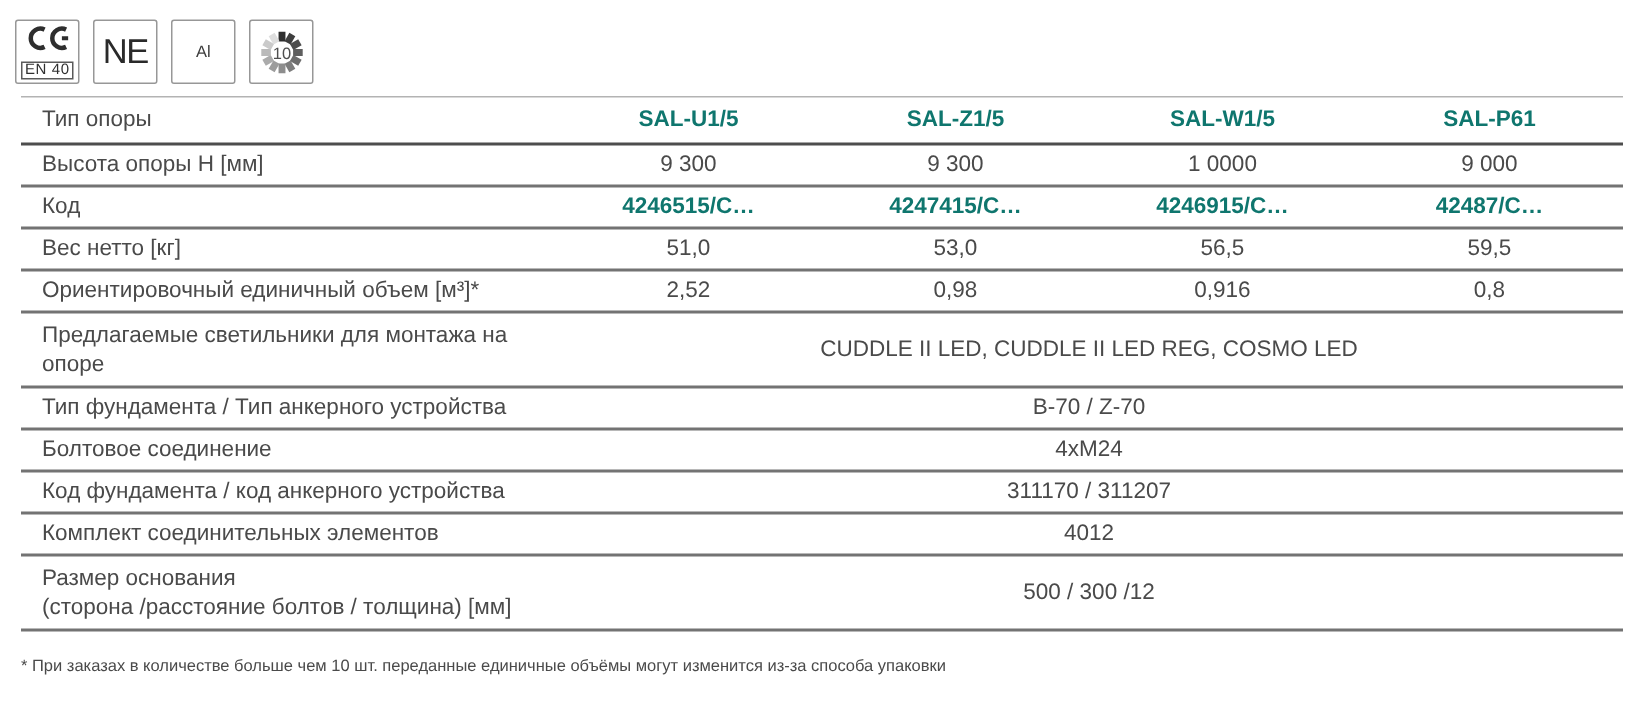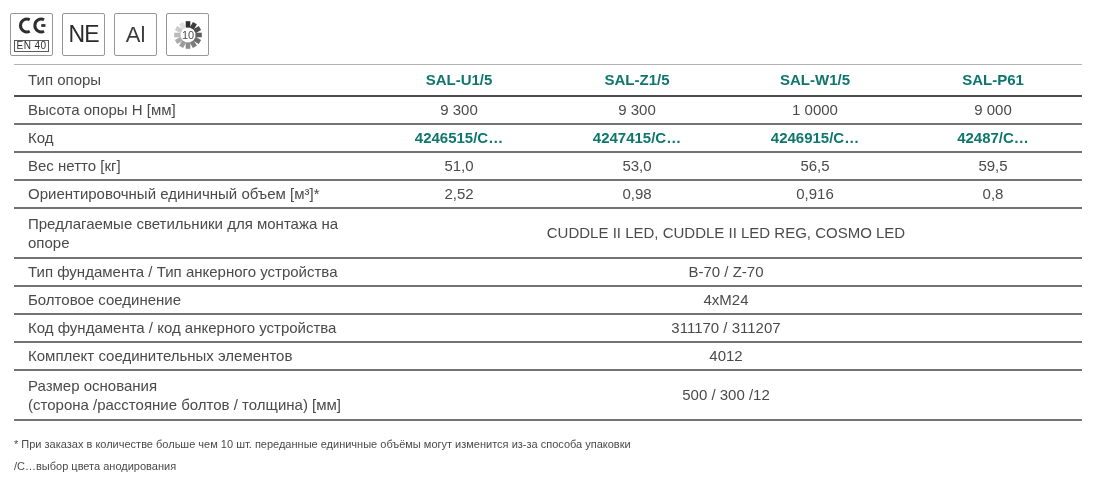--- a/index.html
+++ b/index.html
@@ -8,21 +8,21 @@
   .page { position:relative; width:1100px; height:484px; background:#fff; overflow:hidden; }
 
   
   .badges { position:absolute; top:13px; left:10px; display:flex; gap:9px; }
   .badge { width:43px; height:43px; border:1.5px solid #979797; border-radius:2px;
            display:flex; flex-direction:column; align-items:center; justify-content:center;
            background:#fff; }
   .badge-ce .en40 { font-size:10px; color:#2f2f2f; border:1px solid #5a5a5a; padding:0 2px;
                     margin-top:2px; letter-spacing:0.4px; line-height:10px; }
   .badge-ne .t { font-size:23px; color:#2a2a2a; letter-spacing:-1px; }
-  .badge-al .t { font-size:22px; color:#3c3c3c; }
+  .badge-al .t { font-size:11px; color:#3c3c3c; }
   .ring-num { font-size:11px; fill:#4f4f4f; }
 
   
   .spec-table { position:absolute; top:64px; left:14px; width:1068px;
                 border-collapse:collapse; table-layout:fixed; font-size:15px; color:#4a4a4a; }
   .spec-table { border-top:1px solid #b3b3b3; }
   .spec-table tr { border-bottom:2px solid #737373; }
   .spec-table tr.r-head { border-bottom:2px solid #4d4d4d; height:31px; }
   .spec-table tr.r { height:28px; }
   .spec-table tr.r-tall { height:50px; }
@@ -145,16 +145,15 @@
       <tr class="r-tall">
         <td class="label">Размер основания
 (сторона /расстояние болтов / толщина) [мм]</td>
         <td class="val" colspan="4">500 / 300 /12</td>
       </tr>
     </tbody>
   </table>
 
   <div class="footnotes">
     <div>* При заказах  в количестве больше чем 10 шт. переданные единичные объёмы могут изменится из-за способа упаковки</div>
-    <div>/C…выбор цвета анодирования</div>
   </div>
 
 </div>
 
 </body></html>

